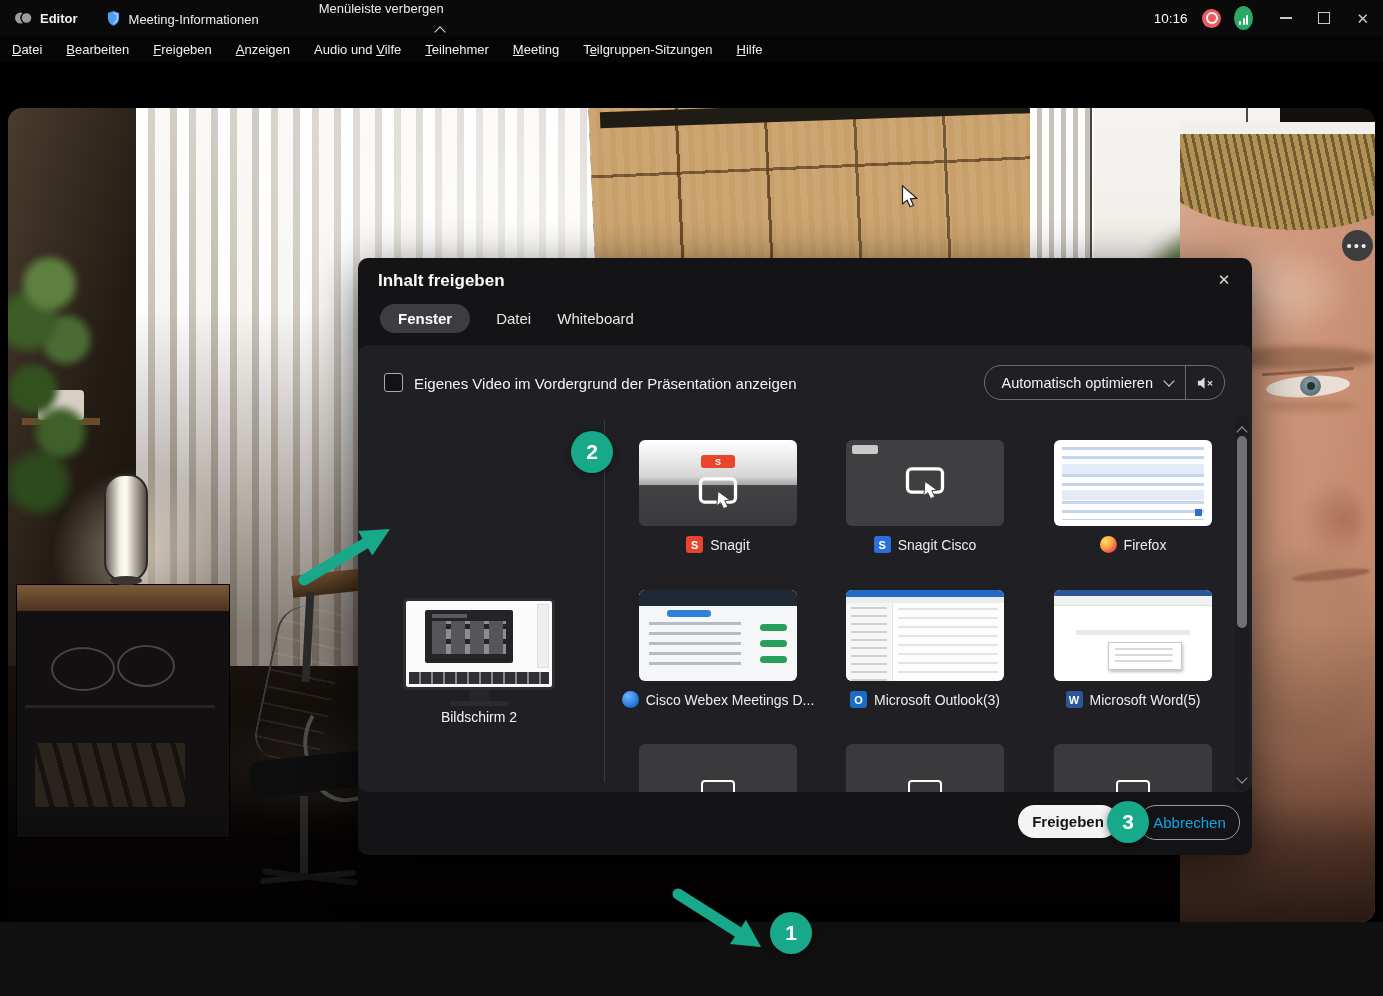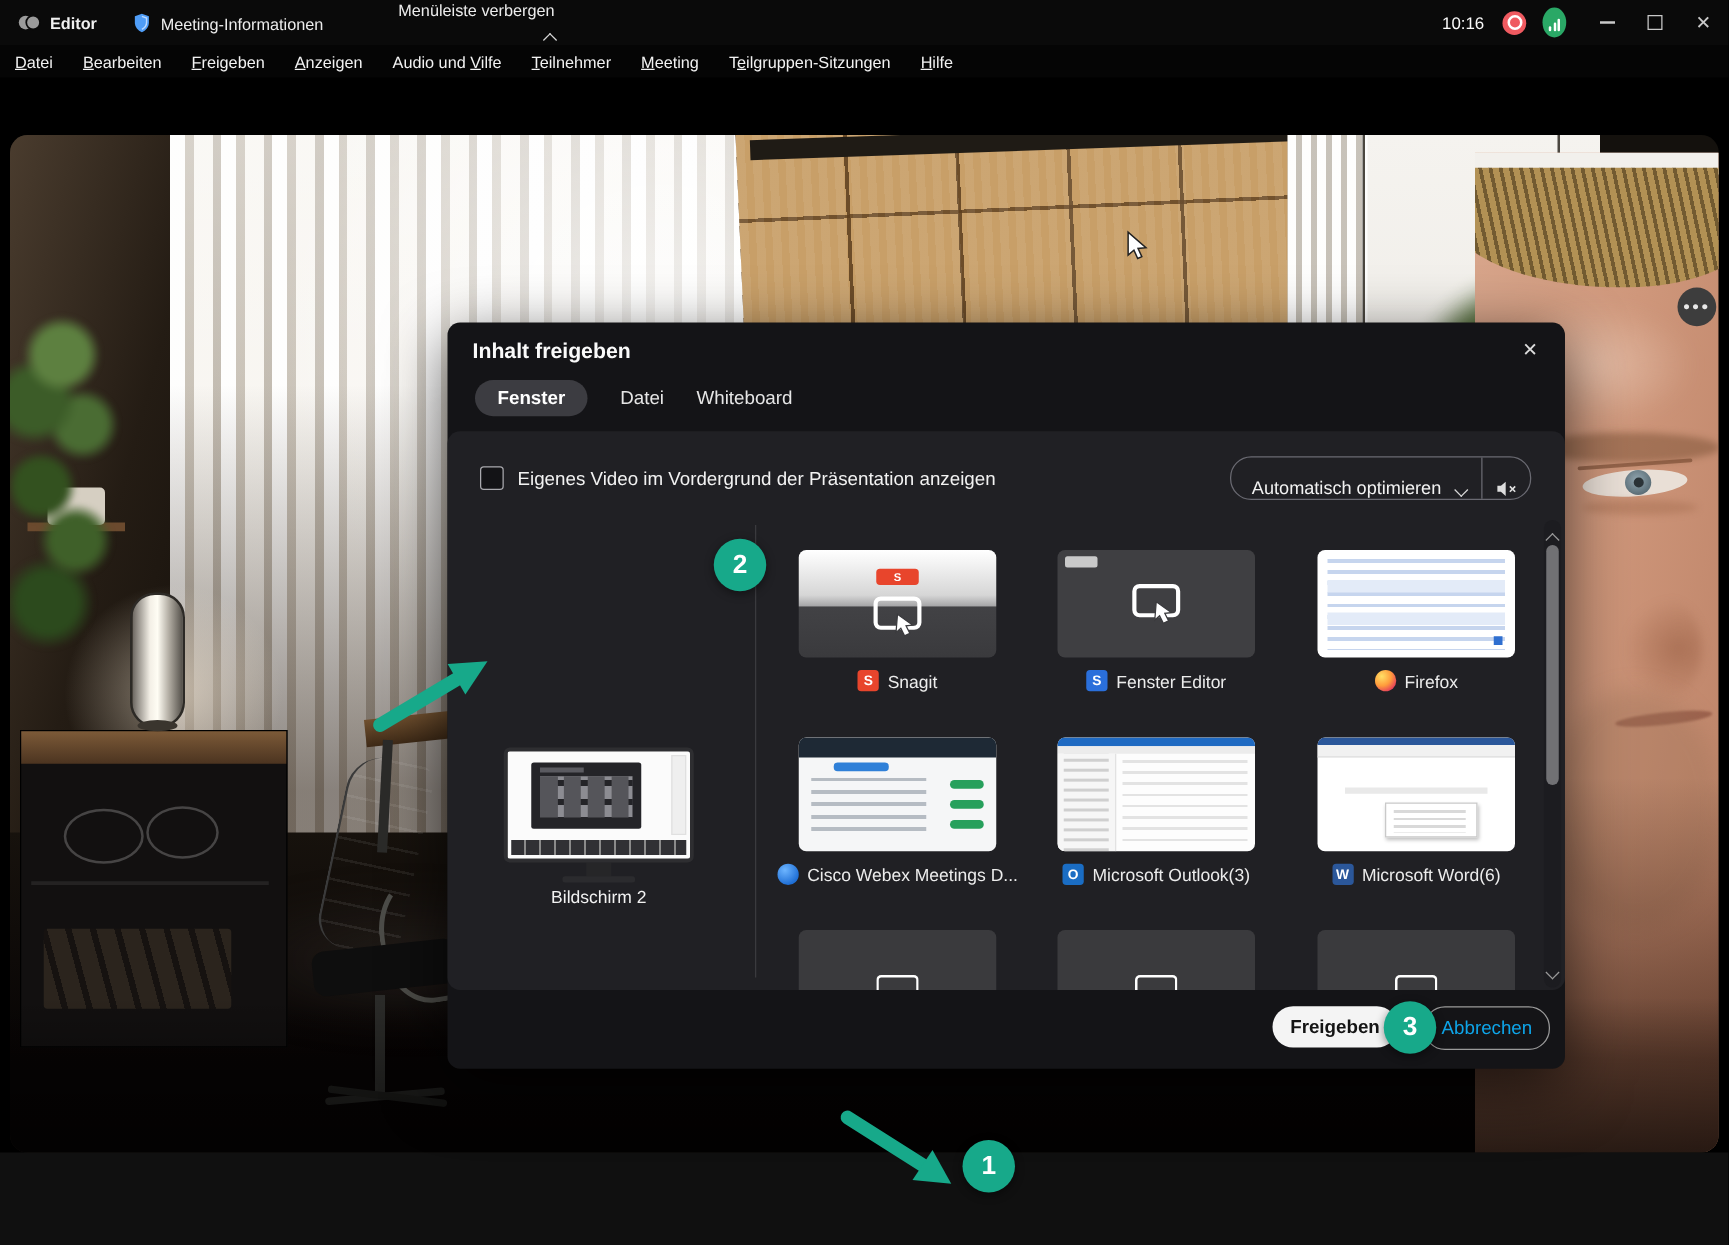--- a/index.html
+++ b/index.html
@@ -146,21 +146,21 @@
   .dlg-title{position:absolute;left:20px;top:13px;font-size:17px;font-weight:700;color:#fafafa;}
   .dlg-close{position:absolute;right:16px;top:10px;width:24px;height:24px;display:flex;align-items:center;
        justify-content:center;color:#dcdcdc;font-size:15px;}
   .tabs{position:absolute;left:22px;top:46px;display:flex;align-items:center;gap:26px;font-size:15px;}
   .tab{color:#e6e6e6;padding:6px 0;}
   .tab.active{background:#3c3c41;border-radius:17px;padding:6px 18px;font-weight:700;color:#fff;}
   .cb{position:absolute;left:26px;top:115px;width:17px;height:17px;border:1.5px solid #a9a9ae;
       border-radius:3px;background:#131316;}
   .cb-label{position:absolute;left:56px;top:117px;font-size:15px;color:#f2f2f2;}
   .opt{position:absolute;right:27px;top:107px;height:33px;border:1px solid #6a6a72;border-radius:17px;
-      display:flex;align-items:flex-end;color:#f2f2f2;font-size:14.5px;}
+      display:flex;align-items:center;color:#f2f2f2;font-size:14.5px;}
   .opt-text{padding:0 12px 0 16px;}
   .opt-chev{margin-right:12px;}
   .opt-div{width:1px;align-self:stretch;background:#6a6a72;}
   .opt-snd{width:38px;display:flex;align-items:center;justify-content:center;}
   .col-div{position:absolute;left:246px;top:162px;width:1px;height:362px;background:#3a3a3e;}
 
   
   .scard{position:absolute;border-radius:12px;}
   .scard.sel{border:2px solid #3b86f7;}
   .scard-label{position:absolute;left:0;right:0;bottom:9px;text-align:center;font-size:14px;color:#f2f2f2;}
@@ -445,21 +445,21 @@
     <div class="win" style="left:467px;top:182px;">
       <div class="thumb h86 t-snagite">
         <div class="se-corner"></div>
         <svg class="share-glyph" style="top:26px;" width="40" height="34" viewBox="0 0 24 20">
           <rect x="1.5" y="1.5" width="21" height="14" rx="2.5" fill="none" stroke="#fff" stroke-width="2"></rect>
           <path d="M12 9l7.2 5.2-3.1.4 1.8 3.6-2.5 1.2-1.8-3.6-2.3 2z" fill="#fff" stroke="#3a3a3d" stroke-width=".6"></path>
         </svg>
       </div>
       <div class="win-label">
           <span class="appico ico-snagite">S</span>
-          <span>Fenster Editor</span>
+          <span>Snagit Cisco</span>
         </div>
     </div>
 
     <div class="win" style="left:260px;top:332px;">
       <div class="thumb h91 t-webexwin">
         <div class="wx-top"></div>
           <div class="wx-btn"></div>
           <div class="wx-lines"></div>
         <div class="wx-pill" style="top:34px;"></div>
           <div class="wx-pill" style="top:50px;"></div>
@@ -499,21 +499,21 @@
 
     <div class="win" style="left:675px;top:332px;">
       <div class="thumb h91 t-word">
         <div class="wd-title"></div>
           <div class="wd-tool"></div>
           <div class="wd-gap"></div>
           <div class="wd-box"></div>
       </div>
       <div class="win-label">
           <span class="appico ico-word">W</span>
-          <span>Microsoft Word(6)</span>
+          <span>Microsoft Word(5)</span>
         </div>
     </div>
 
     <div class="t-part" style="left:281px;top:486px;">
         <div class="part-glyph"></div>
       </div>
     <div class="t-part" style="left:488px;top:486px;">
         <div class="part-glyph"></div>
       </div>
     <div class="t-part" style="left:696px;top:486px;">

